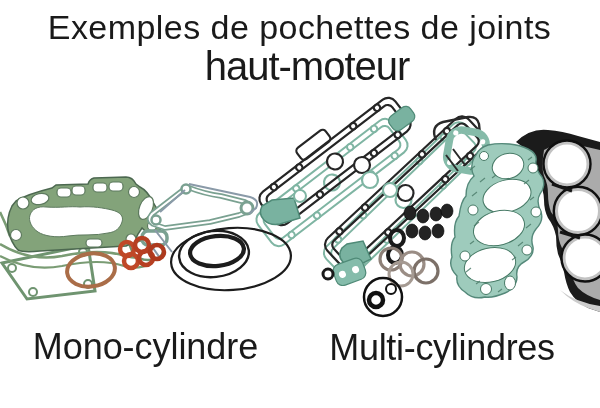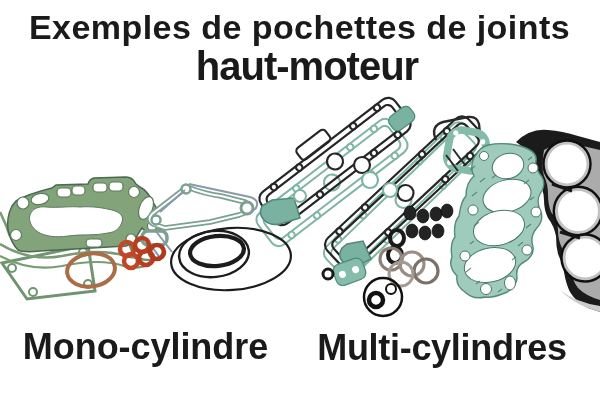--- a/index.html
+++ b/index.html
@@ -1,17 +1,17 @@
 <!DOCTYPE html>
 <html><head>
 <meta charset="utf-8">
 <style>
   html,body{margin:0;padding:0;background:#fff;}
   #stage{position:relative;width:600px;height:408px;overflow:hidden;background:#fff;
-         font-family:"Liberation Sans", sans-serif;font-weight:bold;}
+         font-family:"Liberation Sans", sans-serif;}
   svg{position:absolute;left:0;top:0;}
 </style>
 </head>
 <body>
 <div id="stage">
 <svg width="600" height="408" viewBox="0 0 600 408">
   <rect x="0" y="0" width="600" height="408" fill="#ffffff"></rect>
 
   <g id="right">
 

